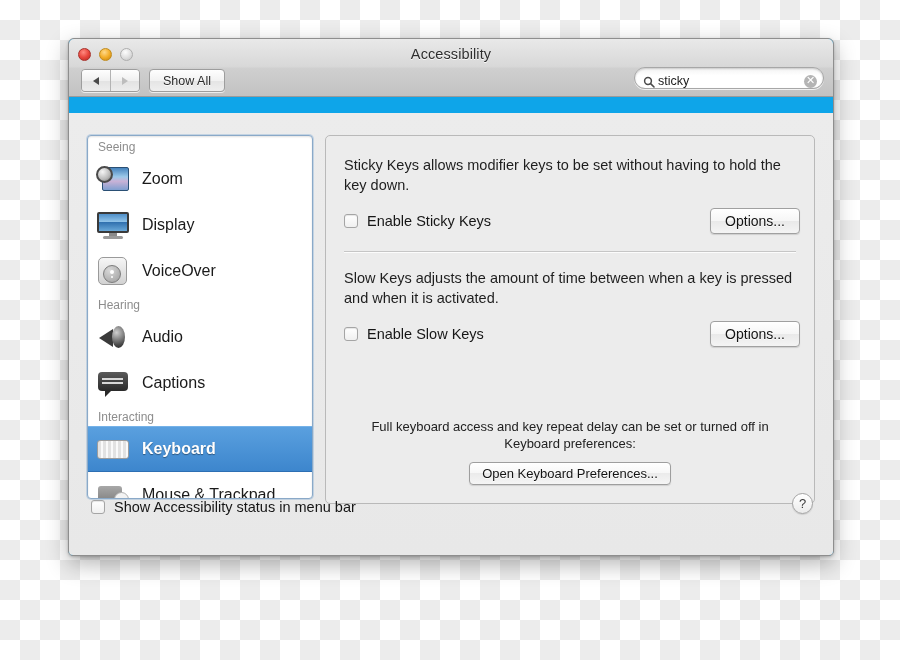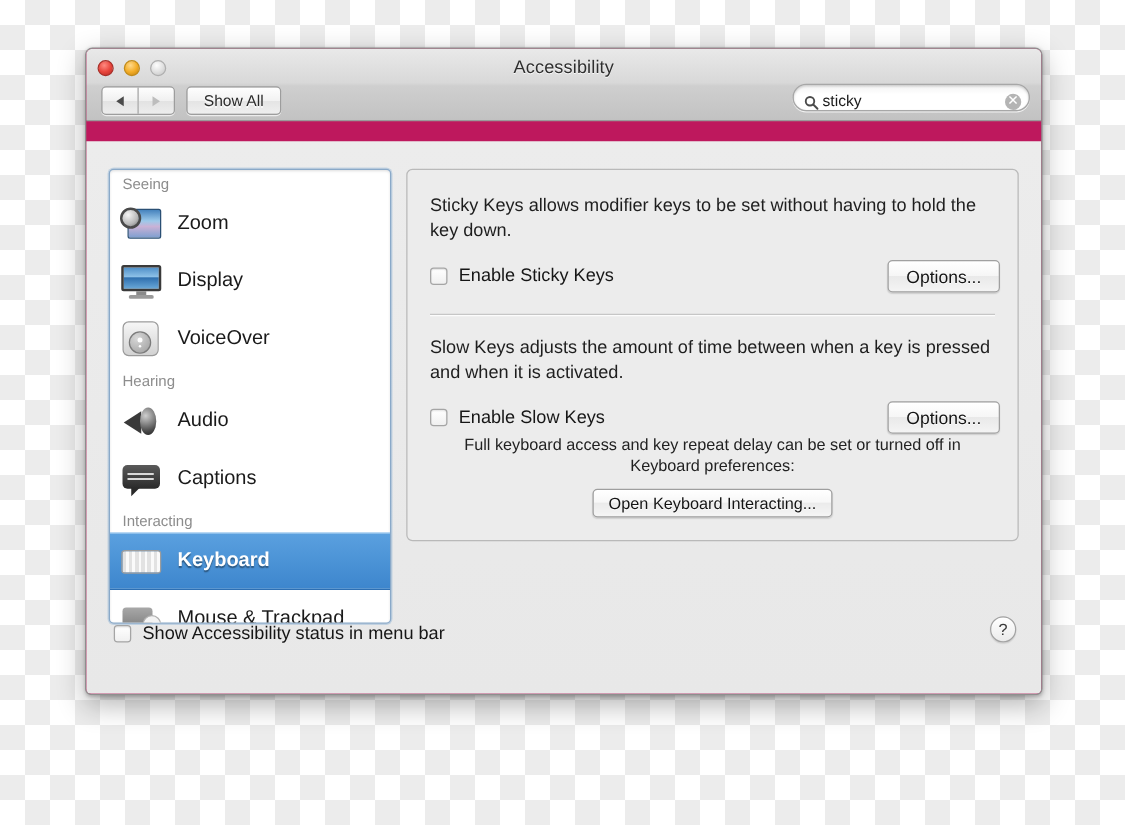--- a/index.html
+++ b/index.html
@@ -22,21 +22,21 @@
 
   
   #window {
     position: absolute;
     left: 68px;
     top: 38px;
     width: 766px;
     height: 518px;
     border-radius: 6px 6px 5px 5px;
     box-shadow: 0 8px 22px rgba(0,0,0,0.30), 0 1px 3px rgba(0,0,0,0.22);
-    background: #be185d;
+    background: #0ea5e9;
     overflow: hidden;
     border: 1px solid #8e8e8e;
     box-sizing: border-box;
   }
 
   
   #titlebar {
     height: 58px;
     background: linear-gradient(to bottom, #e9e9e9 0%, #d8d8d8 48%, #cfcfcf 52%, #c2c2c2 100%);
     border-bottom: 1px solid #9a9a9a;
@@ -276,21 +276,21 @@
     position: absolute; left: 18px; top: 12px; width: 15px; height: 15px; border-radius: 50%;
     background: #f3f3f3; border: 1px solid #b0b0b0; box-sizing: border-box;
   }
 
   
   #panel {
     position: absolute;
     left: 256px;
     top: 22px;
     right: 18px;
-    height: 298px;
+    height: 369px;
     background: #ececec;
     border: 1px solid #b9b9b9;
     border-radius: 5px;
     box-sizing: border-box;
   }
   .desc {
     font-size: 14.5px;
     color: #1e1e1e;
     line-height: 1.35;
     padding: 0 18px;
@@ -513,21 +513,21 @@
 
       <div class="row">
         <span class="chk"></span>
         <span class="chk-label">Enable Slow Keys</span>
         <span class="spacer"></span>
         <span class="btn">Options...</span>
       </div>
 
       <div id="footer-note">
         <div class="nt">Full keyboard access and key repeat delay can be set or turned off in Keyboard preferences:</div>
-        <span id="openkbd">Open Keyboard Interacting...</span>
+        <span id="openkbd">Open Keyboard Preferences...</span>
       </div>
 
     </div>
 
     <div id="winfooter">
       <div id="status-row">
         <span class="chk"></span>
         <span class="chk-label">Show Accessibility status in menu bar</span>
       </div>
       <div id="helpbtn">?</div>

